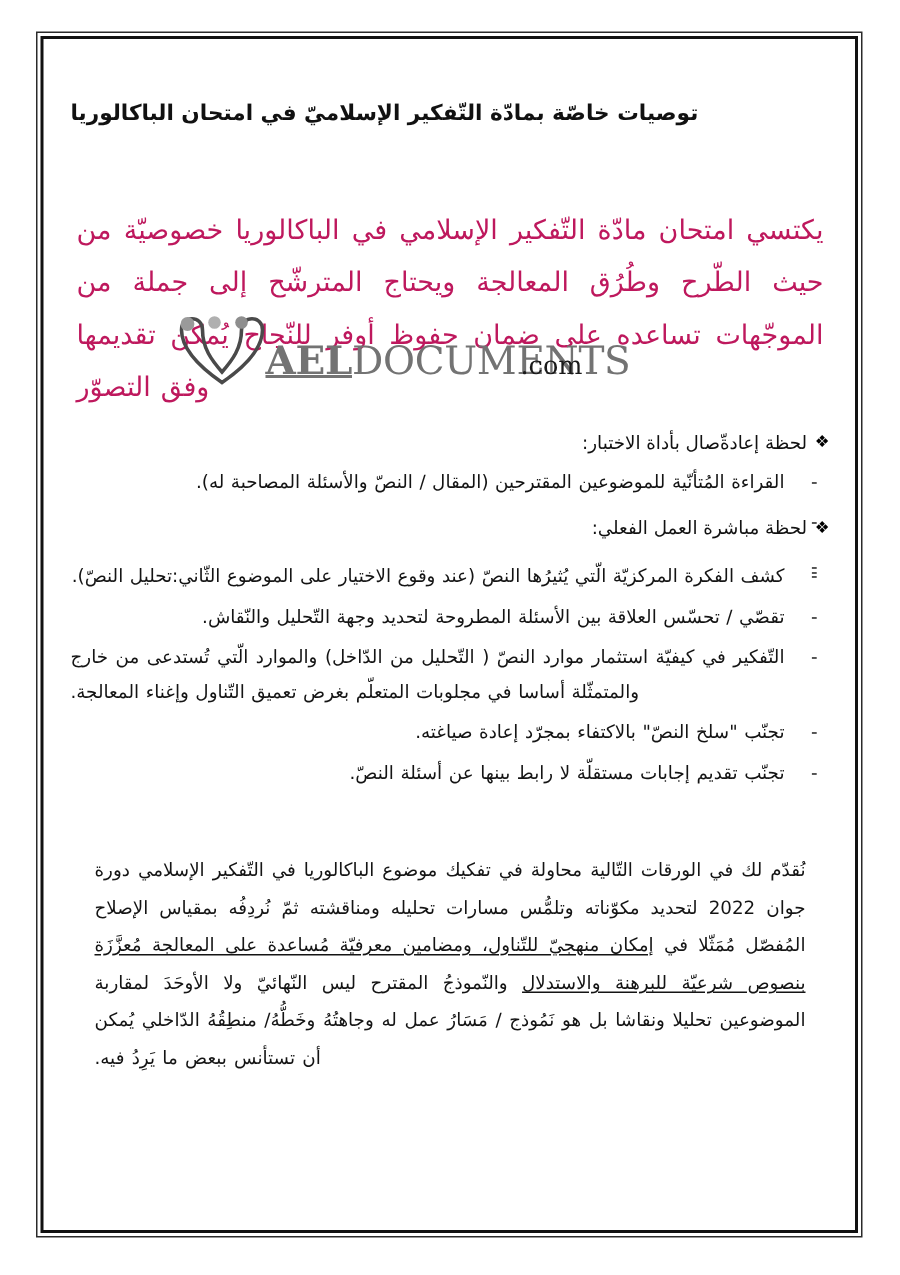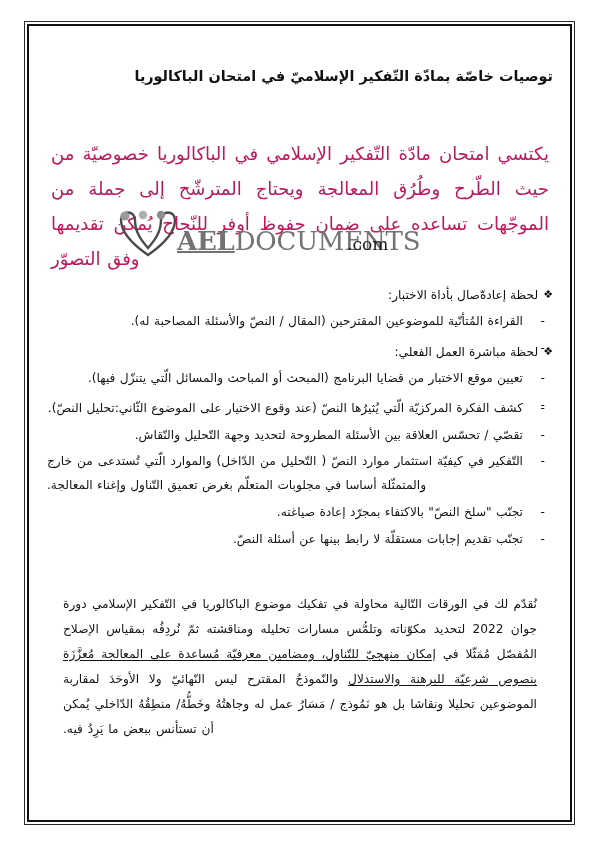--- a/index.html
+++ b/index.html
@@ -51,21 +51,21 @@
     box-sizing: border-box;
     direction: rtl;
     text-align: right;
   }
 
   .doc-title {
     margin: 0;
     padding-top: 26px;
     font-size: 14.4px;
     font-weight: bold;
-    text-align: right;
+    text-align: left;
     color: #111;
     letter-spacing: 0px;
     line-height: 1.5;
   }
 
   .intro {
     margin: 4px;
     padding-top: 44px;
     font-size: 18px;
     line-height: 1.95;
@@ -230,21 +230,20 @@
         </ul>
       </li>
 
       <li>
         <div class="section-head">
           <span class="marker">❖</span><span>لحظة مباشرة العمل الفعلي:</span>
         </div>
         <ul class="bullets">
           <li class="bullet short">
             <span class="dash">-</span>
-            <span>تعيين موقع الاختبار من قضايا البرنامج (المبحث أو المباحث والمسائل الّتي يتنزّل فيها).</span>
           </li>
           <li class="bullet">
             <span class="dash">-</span>
           </li>
           <li class="bullet short">
             <span class="dash">-</span>
             <span>كشف الفكرة المركزيّة الّتي يُثيرُها النصّ (عند وقوع الاختيار على الموضوع الثّاني:تحليل النصّ).</span>
           </li>
           <li class="bullet short">
             <span class="dash">-</span>

